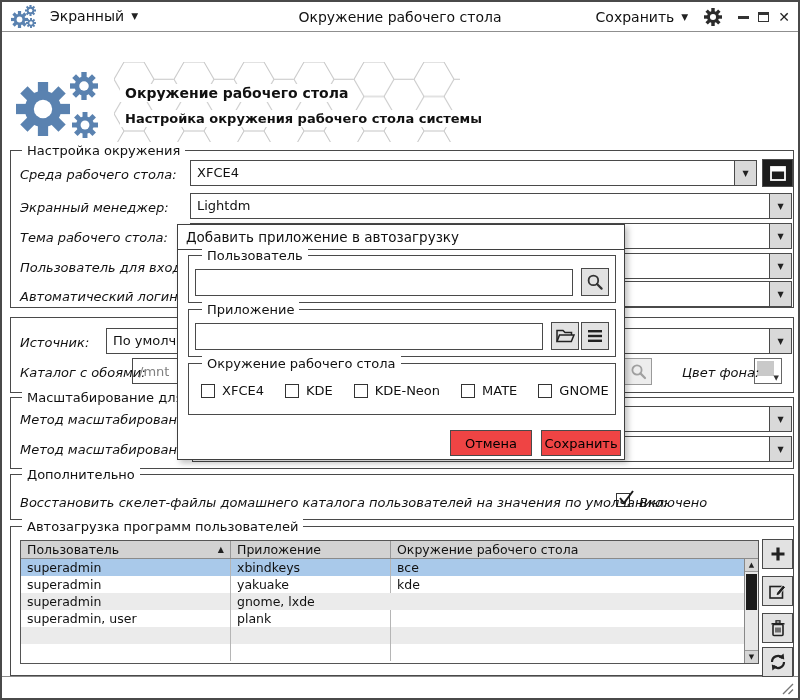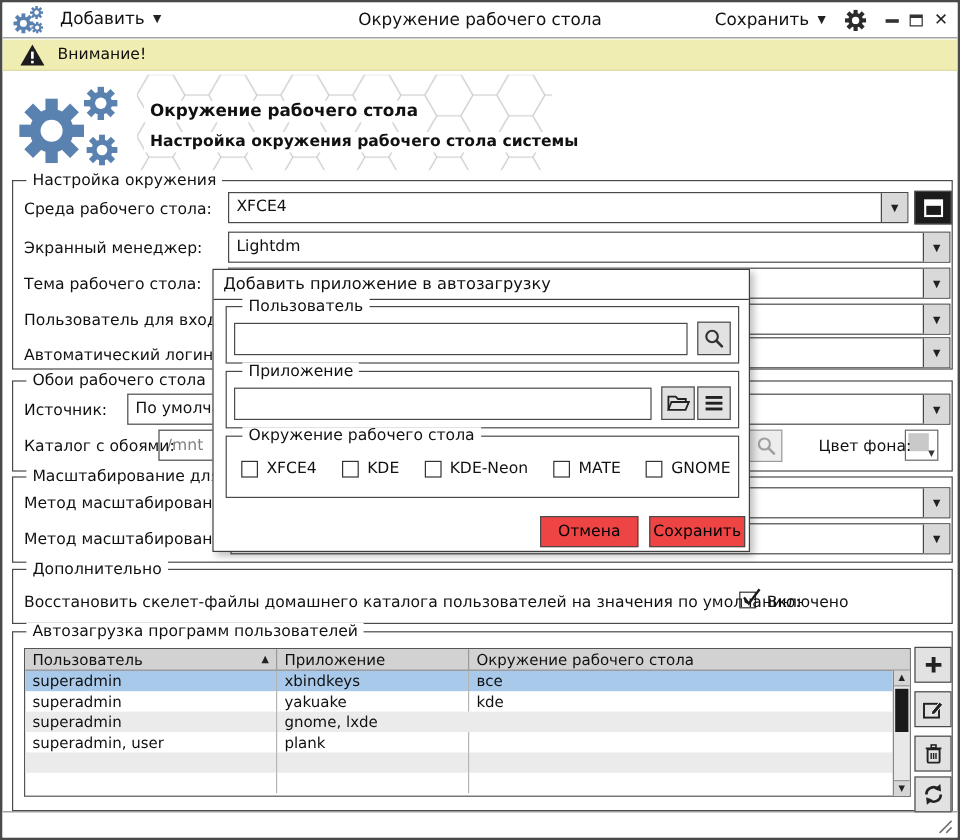--- a/index.html
+++ b/index.html
@@ -27,21 +27,21 @@
 
   
   .hexbg { position:absolute; left:112px; top:60px; }
   .hdr-gears { position:absolute; left:12px; top:70px; }
   .hdr-title { position:absolute; left:118px; top:82px; font-size:14px; font-weight:600; background:#fff; padding:1px 5px; white-space:nowrap; }
   .hdr-sub   { position:absolute; left:118px; top:108px; font-size:13px; font-weight:600; background:#fff; padding:1px 5px; white-space:nowrap; }
 
   
   .fs { position:absolute; border:1px solid #4a4a4a; }
   .legend { position:absolute; background:#fff; padding:0 5px; font-size:13px; white-space:nowrap; z-index:2; }
-  .lbl { position:absolute; font-size:13px; white-space:nowrap; z-index:2; }
+  .lbl { position:absolute; font-size:13px; white-space:nowrap; z-index:2;font-style:italic; }
   .combo { position:absolute; height:26px; background:#fff; border:1px solid #4a4a4a; display:flex; align-items:stretch; z-index:1; }
   .combo .val { flex:1; font-size:13px; padding:4px 6px 0 6px; white-space:nowrap; overflow:hidden; }
   .combo .dd { width:22px; border-left:1px solid #4a4a4a; background:#d9d9d9; display:flex; align-items:center; justify-content:center; font-size:8px; color:#222; }
   .btn { position:absolute; background:#e2e2e2; border:1px solid #4a4a4a; display:flex; align-items:center; justify-content:center; z-index:1; }
   .btn.dark { background:#1c1c1c; }
   .btn.disabled { background:#ededed; border-color:#9a9a9a; }
   .tinput { position:absolute; background:#fff; border:1px solid #4a4a4a; font-size:13px; padding:0 6px; font-family:inherit; color:#111; z-index:1; }
   .pushbtn { position:absolute; background:#ef4444; border:1px solid #4a4a4a; font-size:13px; font-family:inherit; display:flex; align-items:center; justify-content:center; }
   .cbox { display:inline-block; width:14px; height:14px; background:#fff; border:1.5px solid #333; flex:none; }
   .cbitem { display:flex; align-items:center; gap:7px; font-size:13px; }
@@ -98,48 +98,40 @@
 
 <div class="window">
 
   <div class="titlebar">
     <svg class="app-icon" width="28" height="25" style="color:#5a82b0">
       <use href="#gearSym" x="0" y="6" width="17" height="17"></use>
       <use href="#gearSym" x="14" y="0" width="11" height="11"></use>
       <use href="#gearSym" x="15" y="13" width="10" height="10"></use>
     </svg>
     <div class="menu-btn menu-load">
-      <span>Добавить</span>
+      <span>Экранный</span>
       <span class="caret">▼</span>
     </div>
     <div class="tb-title">Окружение рабочего стола</div>
     <div class="tb-right">
       <div class="menu-btn" style="position:static">
         <span>Сохранить</span>
         <span class="caret">▼</span>
       </div>
       <svg width="18" height="18" style="color:#2b2b2b">
         <use href="#gearSym" x="0" y="0" width="18" height="18"></use>
       </svg>
       <div class="winctl">
         <span class="ic-min"></span>
         <span class="ic-max"></span>
         <span class="ic-close">✕</span>
       </div>
     </div>
   </div>
 
-  <div class="banner">
-    <svg width="22" height="20" viewBox="0 0 22 20">
-      <path d="M11 1 L21 18.5 H1 Z" fill="#1c1c1c"></path>
-      <rect x="9.9" y="7" width="2.2" height="6" fill="#fff"></rect>
-      <rect x="9.9" y="14.6" width="2.2" height="2.2" fill="#fff"></rect>
-    </svg>
-    <span class="banner-text">Внимание!</span>
-  </div>
 
   <svg class="hexbg" width="346" height="80">
     <defs>
       <pattern id="hexp" width="60" height="34.5" patternUnits="userSpaceOnUse">
         <path d="M0 17.25 L10 0 L30 0 L40 17.25 L30 34.5 L10 34.5 Z M40 17.25 L60 17.25" fill="none" stroke="#c6c6c6" stroke-width="1"></path>
       </pattern>
     </defs>
     <rect width="346" height="80" fill="url(#hexp)"></rect>
   </svg>
   <svg class="hdr-gears" width="96" height="68" style="color:#5a82b0">
@@ -183,21 +175,20 @@
     <span class="dd">▼</span>
   </div>
 
   <span class="lbl" style="left:18px; top:287px;">Автоматический логин пол</span>
   <div class="combo" style="left:188px; top:279px; width:602px;">
     <span class="val"></span>
     <span class="dd">▼</span>
   </div>
 
   <div class="fs" style="left:8px; top:315px; width:784px; height:76px;"></div>
-  <span class="legend" style="left:20px; top:308px;">Обои рабочего стола</span>
 
   <span class="lbl" style="left:18px; top:333px;">Источник:</span>
   <div class="combo" style="left:104px; top:326px; width:686px;">
     <span class="val">По умолчанию</span>
     <span class="dd">▼</span>
   </div>
 
   <span class="lbl" style="left:18px; top:363px;">Каталог с обоями:</span>
   <input class="tinput" style="left: 130px; top: 356px; width: 488px; height: 26px; color: rgb(128, 128, 128);" readonly="" value="/mnt">
   <div class="btn disabled" style="left:622px; top:356px; width:28px; height:27px;">

